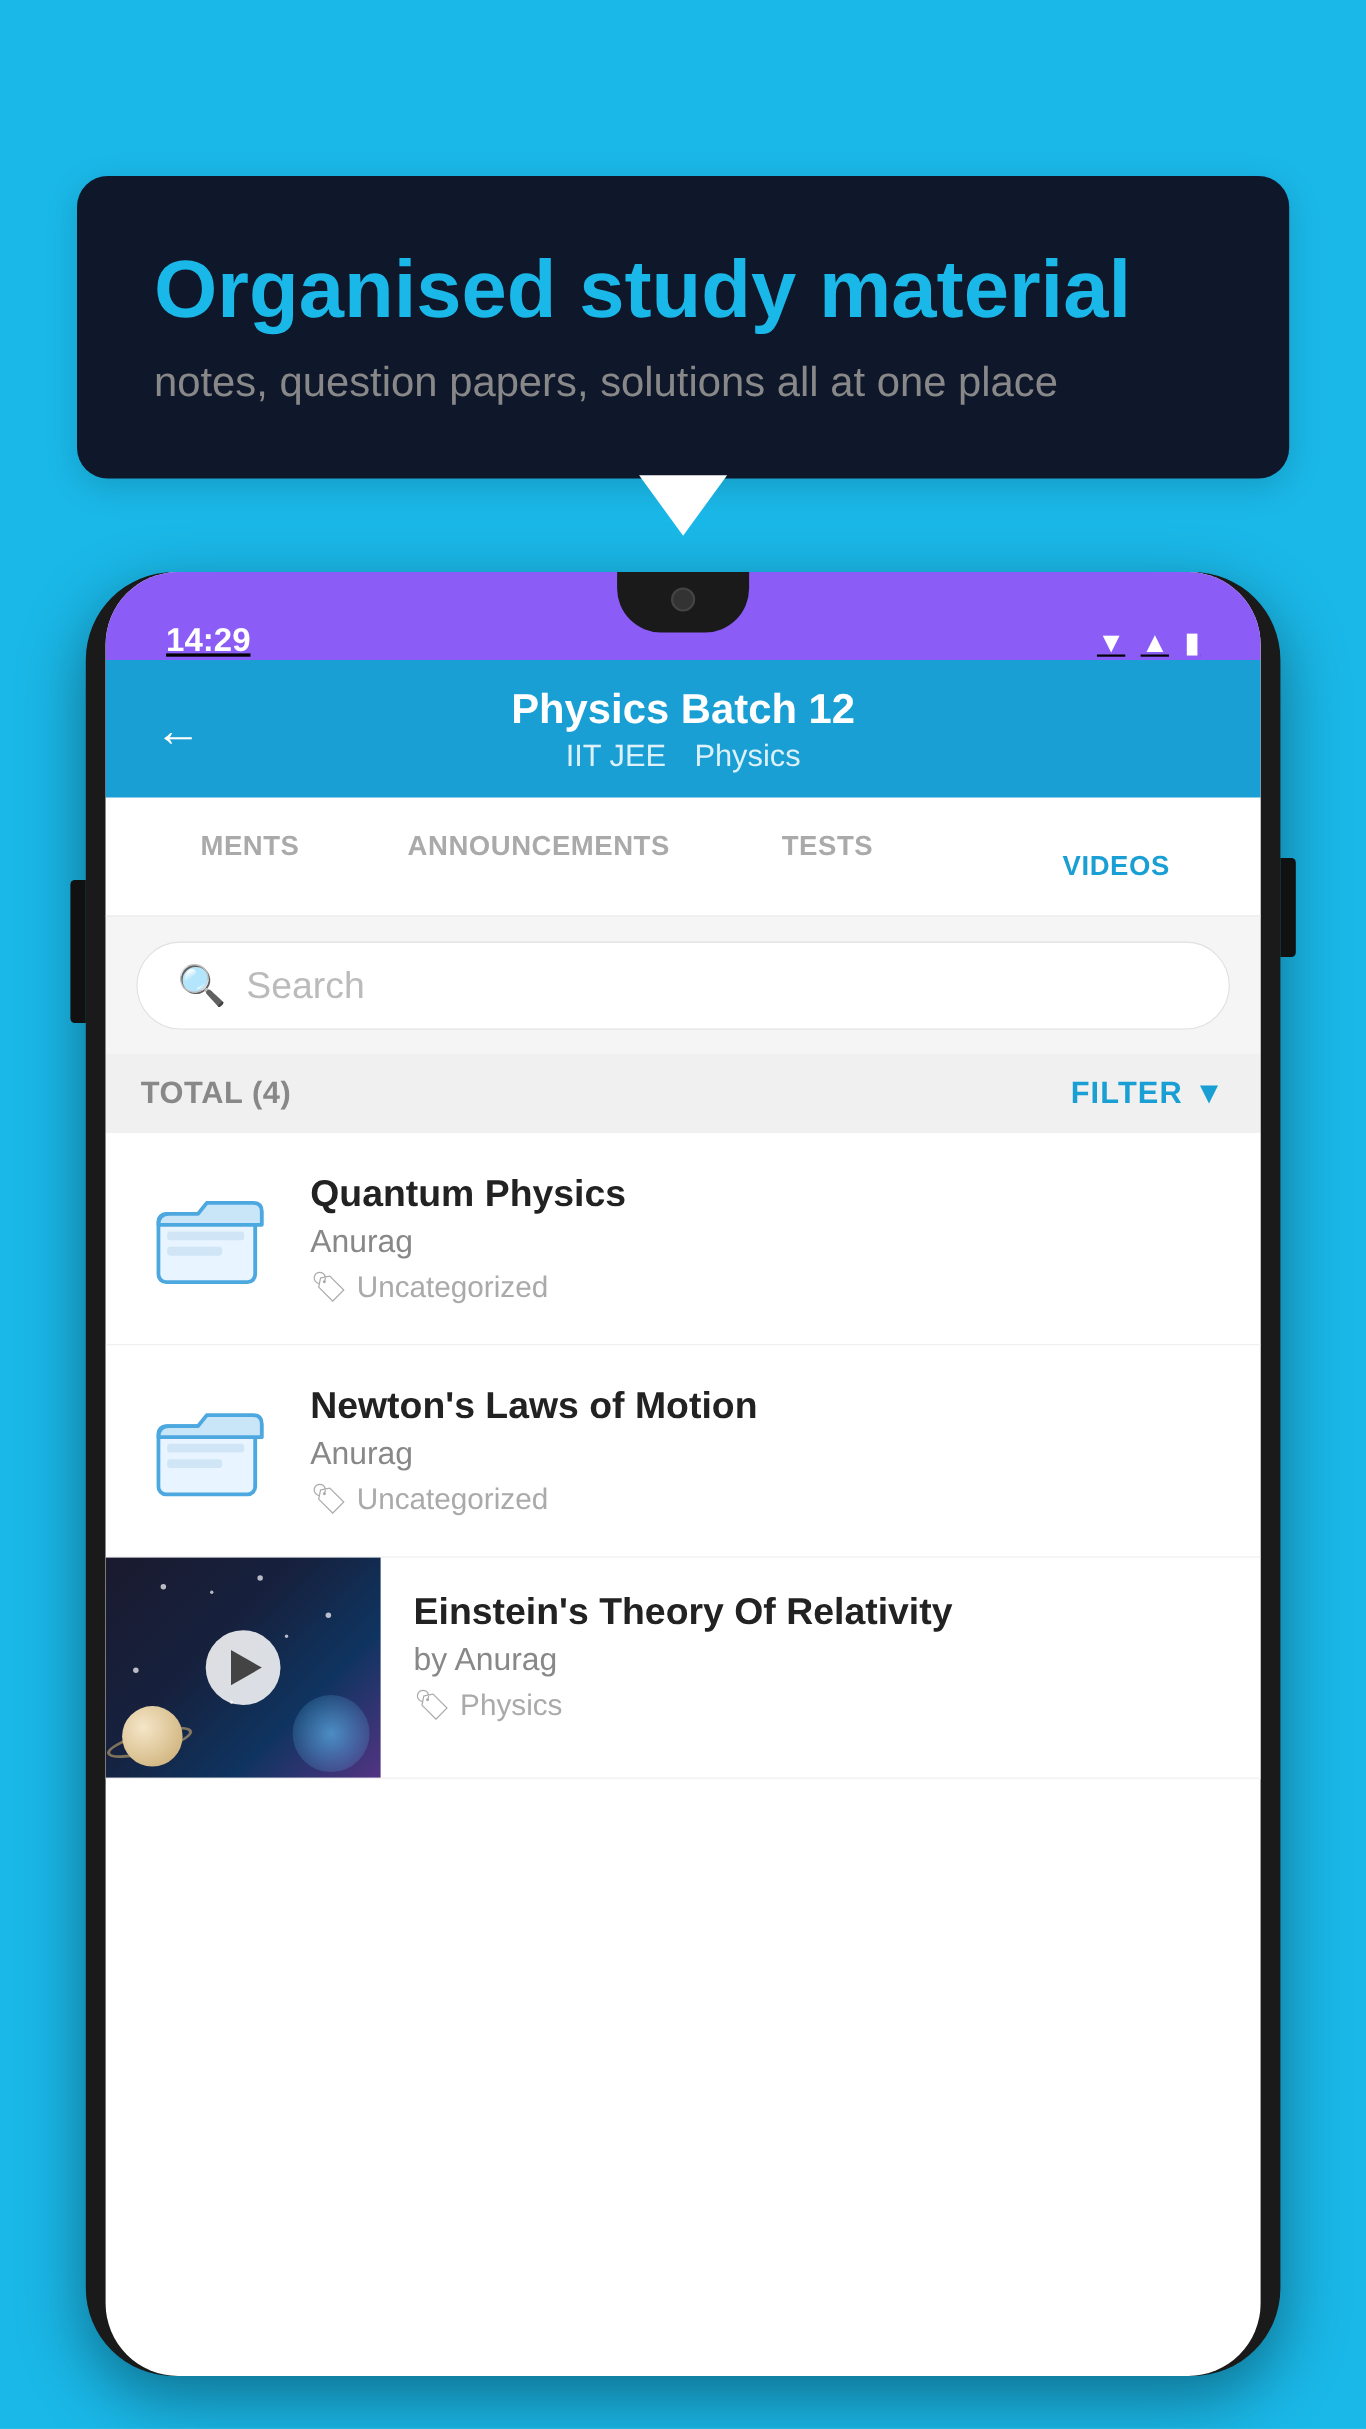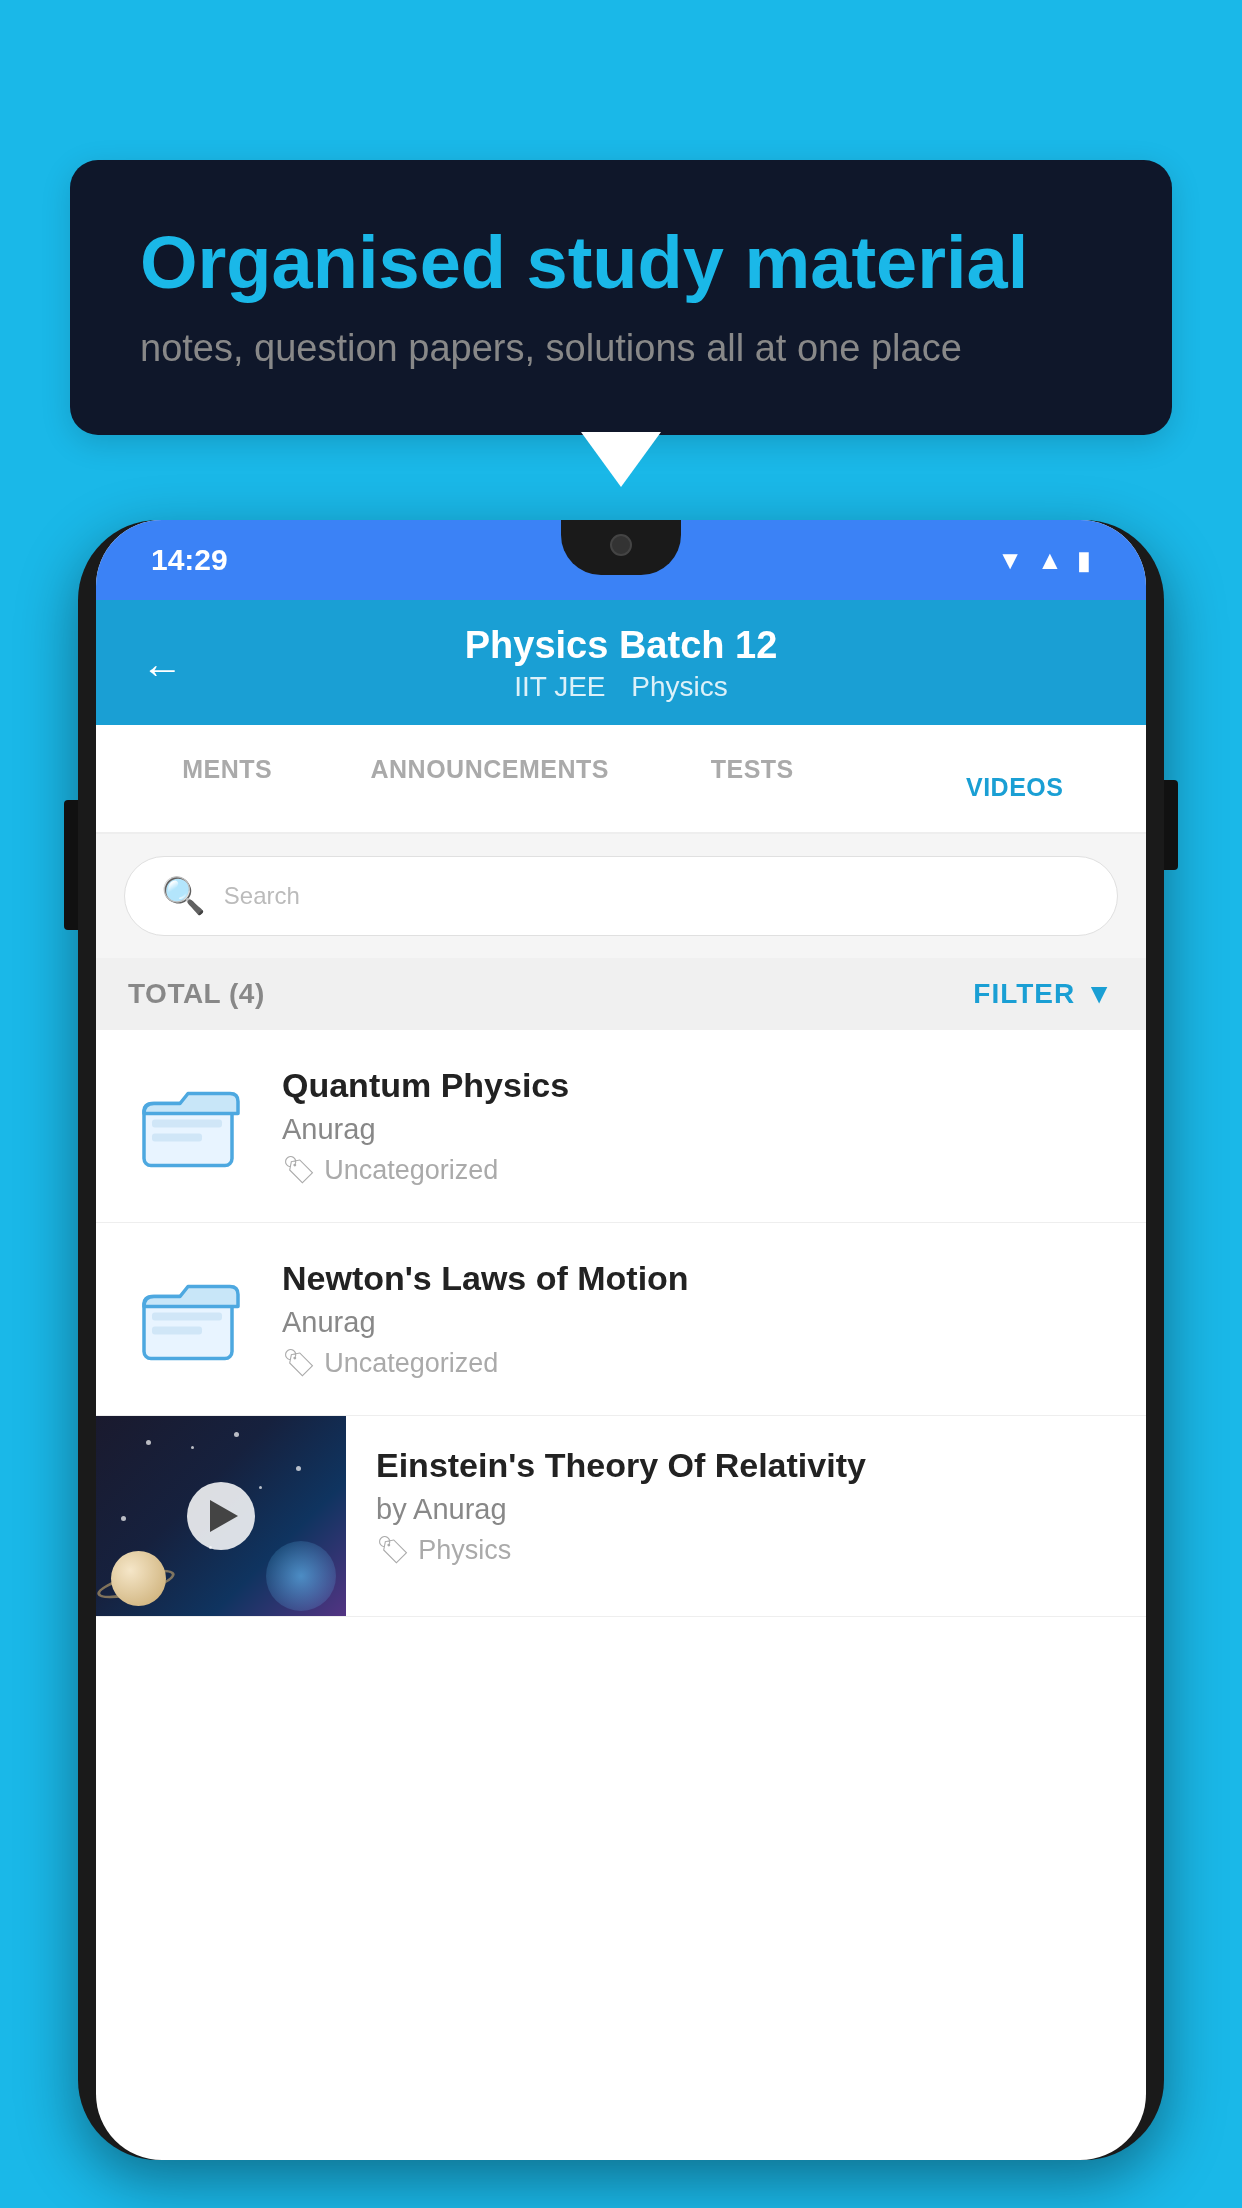--- a/index.html
+++ b/index.html
@@ -91,27 +91,28 @@
       margin: 0 18px;
       height: 100%;
       overflow: hidden;
       border-radius: 66px;
       background: white;
       position: relative;
     }
 
     
     .status-bar {
-      background: #3b82f6;
+      background: #8b5cf6;
       height: 80px;
       display: flex;
-      align-items: center;
+      align-items: flex-end;
       justify-content: space-between;
       padding: 0 55px;
       position: relative;
+      text-decoration: underline;
     }
     .status-time {
       color: white;
       font-size: 30px;
       font-weight: 600;
     }
     .status-icons {
       display: flex;
       align-items: center;
       gap: 14px;
@@ -207,21 +208,21 @@
       padding: 18px 36px;
       gap: 18px;
       border: 1px solid #e0e0e0;
     }
     .search-icon-wrap {
       color: #aaa;
       font-size: 36px;
     }
     .search-placeholder {
       color: #bbb;
-      font-size: 24px;
+      font-size: 34px;
     }
 
     
     .filter-bar {
       background: #f0f0f0;
       padding: 20px 32px;
       display: flex;
       justify-content: space-between;
       align-items: center;
     }

